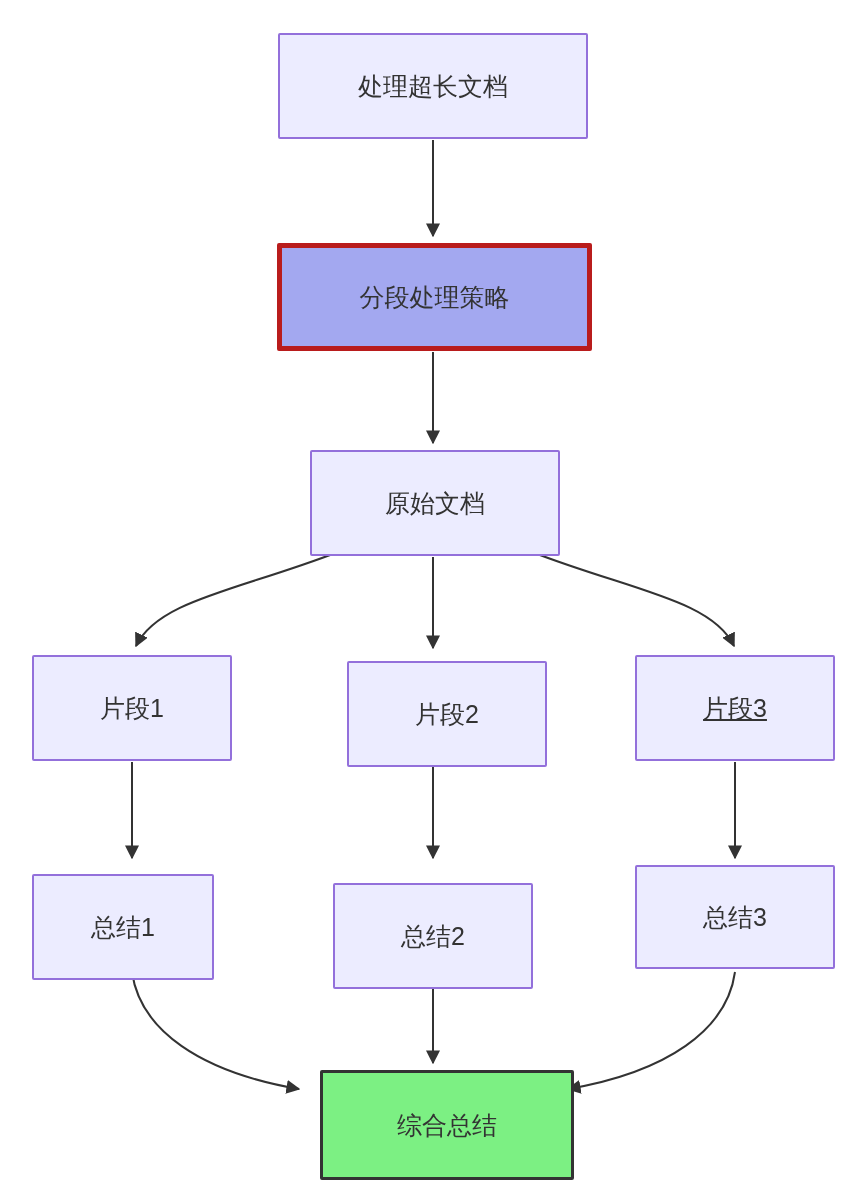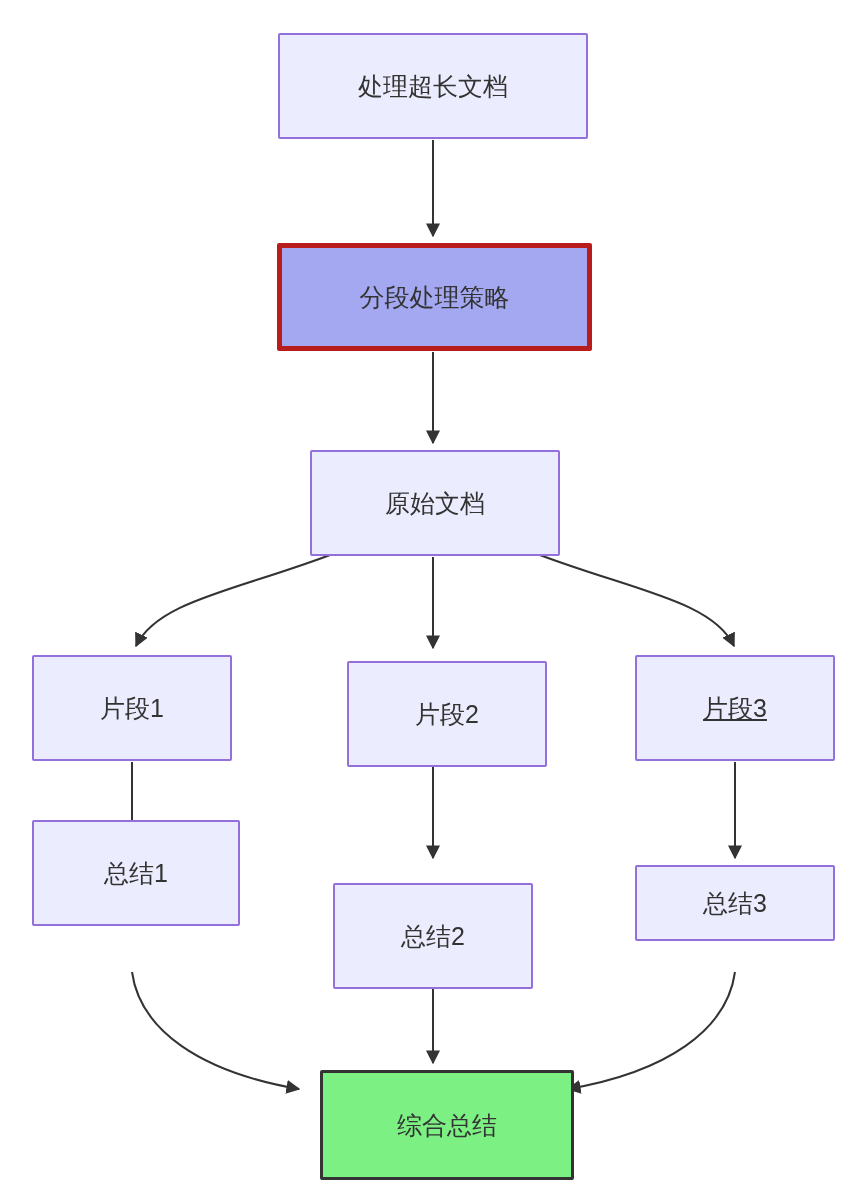--- a/index.html
+++ b/index.html
@@ -98,29 +98,29 @@
   </div>
 
   <div class="node" style="left:333px; top:661px; width:200px; height:106px;margin-left:14px;">
     <span>片段2</span>
   </div>
 
   <div class="node" style="left:635px; top:655px; width:200px; height:106px;text-decoration:underline;">
     <span>片段3</span>
   </div>
 
-  <div class="node" style="left:32px; top:820px; width:208px; height:106px;">
+  <div class="node" style="left:32px; top:874px; width:182px; height:106px;">
     <span>总结1</span>
   </div>
 
   <div class="node" style="left:333px; top:883px; width:200px; height:106px;">
     <span>总结2</span>
   </div>
 
-  <div class="node" style="left:635px; top:865px; width:200px; height:76px;">
+  <div class="node" style="left:635px; top:865px; width:200px; height:104px;">
     <span>总结3</span>
   </div>
 
   <div class="node success" style="left:308px; top:1070px; width:254px; height:110px;">
     <span>综合总结</span>
   </div>
 
 </div>
 
 </body></html>

